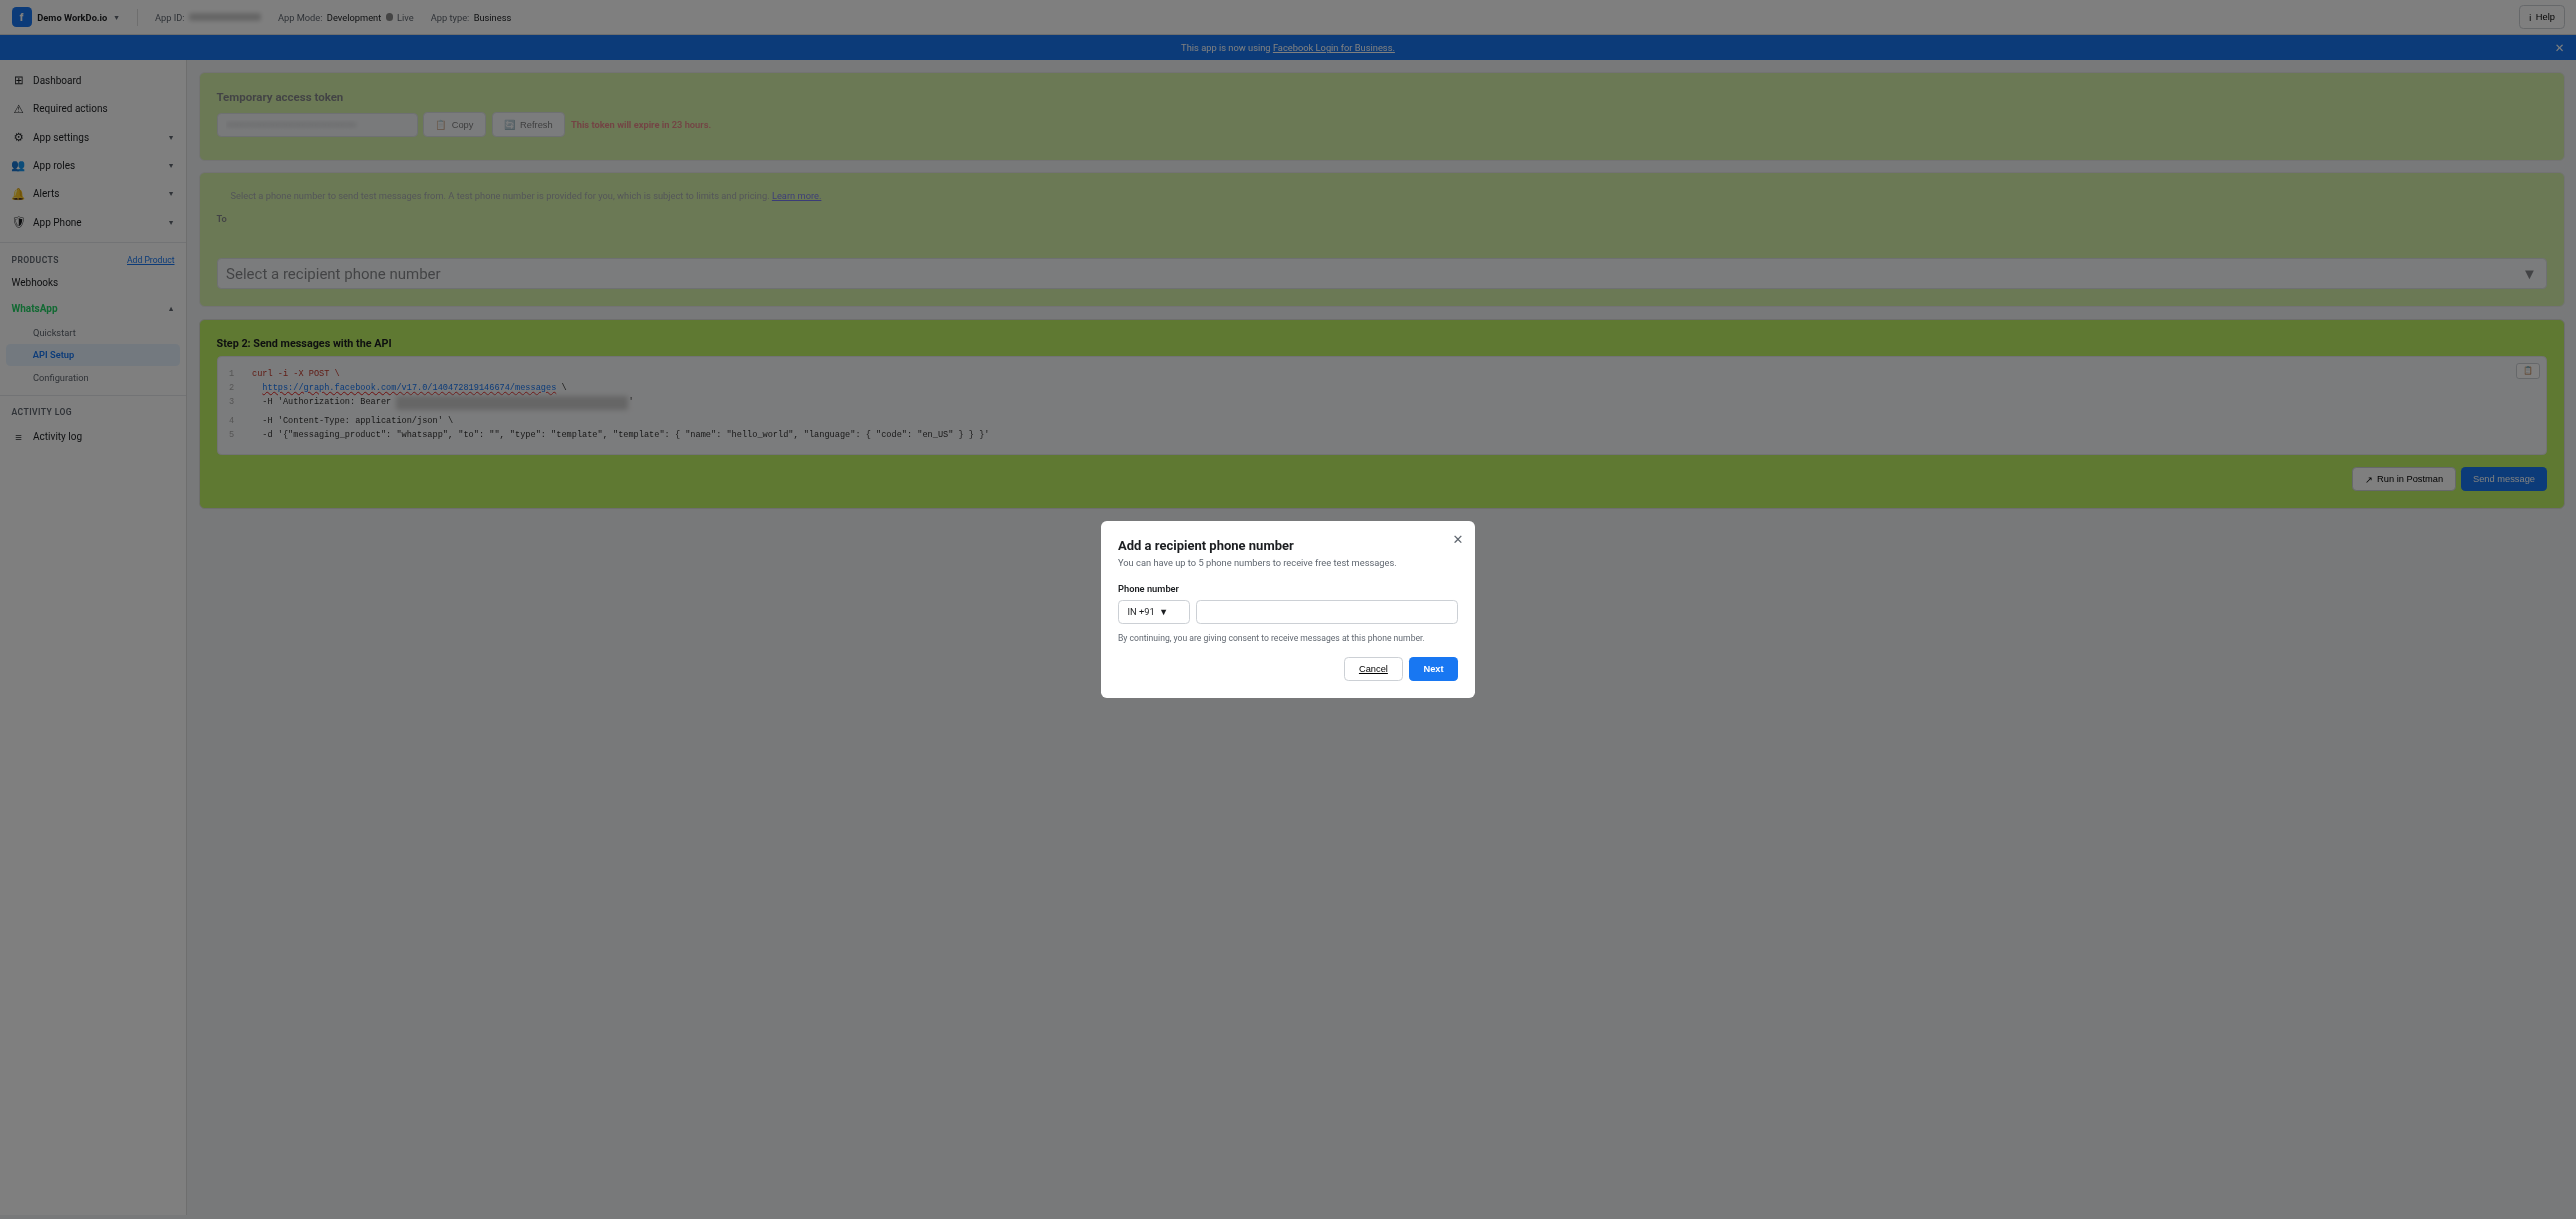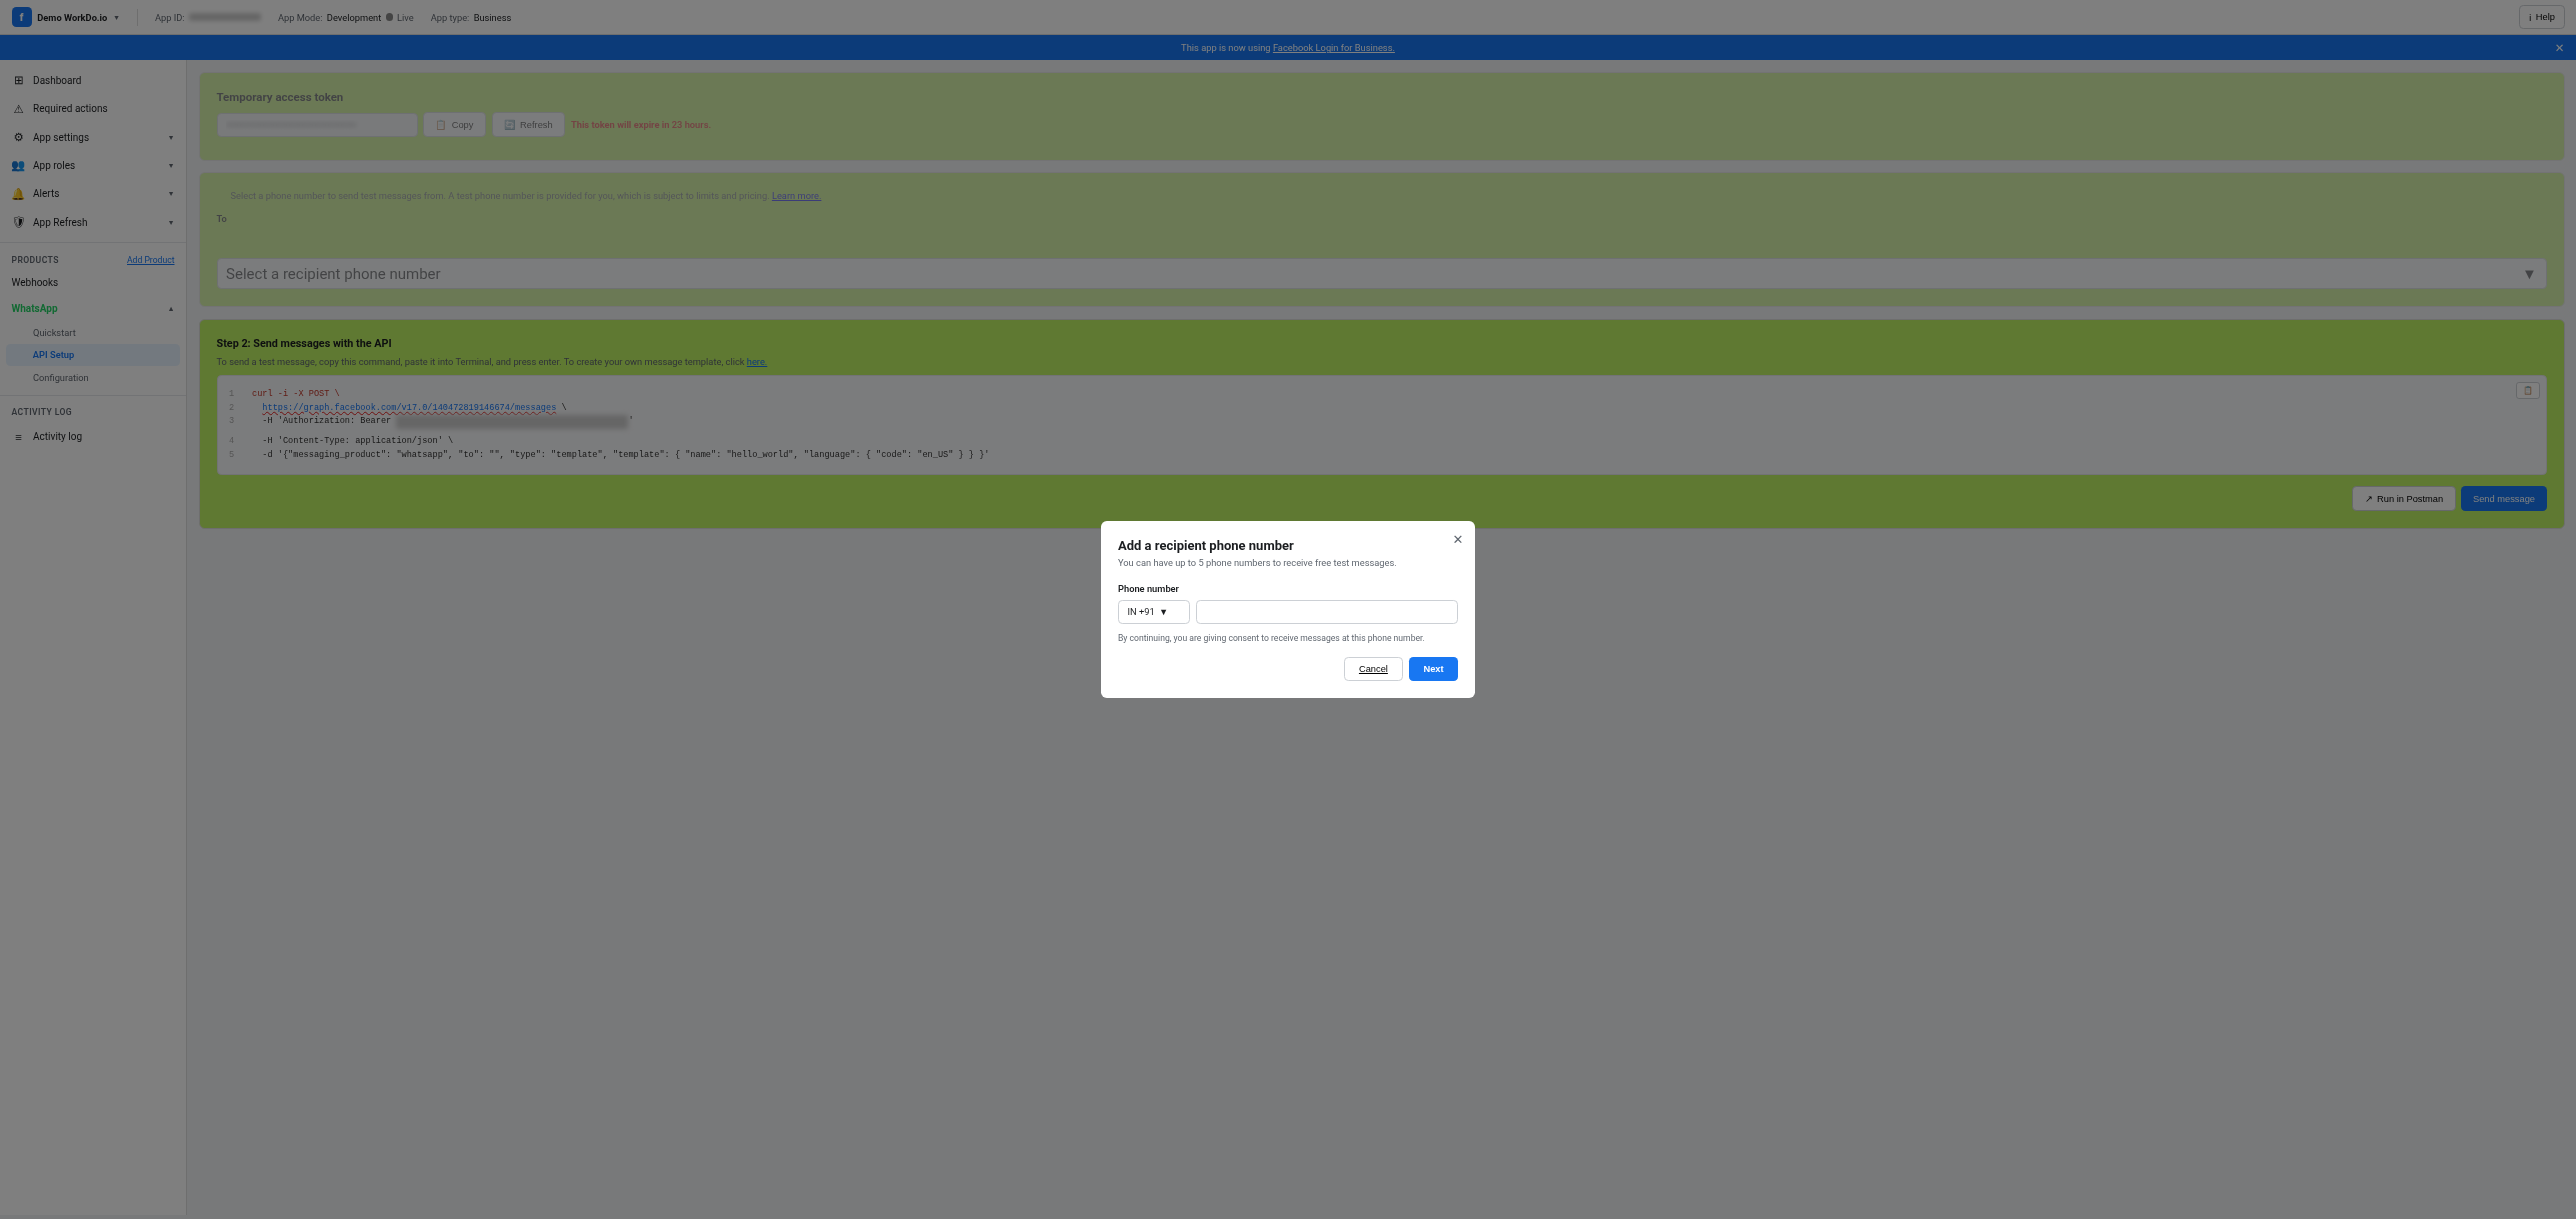--- a/index.html
+++ b/index.html
@@ -217,21 +217,21 @@
       <span class="sidebar-item-label">App roles</span>
       <span class="sidebar-item-chevron">▼</span>
     </div>
     <div class="sidebar-item">
       <span class="sidebar-item-icon">🔔</span>
       <span class="sidebar-item-label">Alerts</span>
       <span class="sidebar-item-chevron">▼</span>
     </div>
     <div class="sidebar-item">
       <span class="sidebar-item-icon">🛡</span>
-      <span class="sidebar-item-label">App Refresh</span>
+      <span class="sidebar-item-label">App Phone</span>
       <span class="sidebar-item-chevron">▼</span>
     </div>
 
     <div class="sidebar-divider"></div>
 
     <div class="sidebar-section-label">
       <span>Products</span>
       <a class="sidebar-section-link" href="#">Add Product</a>
     </div>
 
@@ -298,24 +298,20 @@
         <div class="to-label">To</div>
         <div class="select-field">
           <span>Select a recipient phone number</span>
           <span>▼</span>
         </div>
       </div>
     </div>
 
     <div class="content-card">
       <div class="step-header">Step 2: Send messages with the API</div>
-      <div class="step-text">
-        To send a test message, copy this command, paste it into Terminal, and press enter. To create your own message template, click
-        <a href="#">here.</a>
-      </div>
 
       <div class="code-block">
         <button class="copy-code-btn">📋</button>
         <div class="code-line">
           <span class="line-num">1</span>
           <span class="code-text code-red">curl <span style="color:#c0392b">-i</span> <span style="color:#c0392b">-X</span> POST \</span>
         </div>
         <div class="code-line">
           <span class="line-num">2</span>
           <span class="code-text">&nbsp;&nbsp;<span class="code-url squiggly">https://graph.facebook.com/v17.0/140472819146674/messages</span> \</span>

